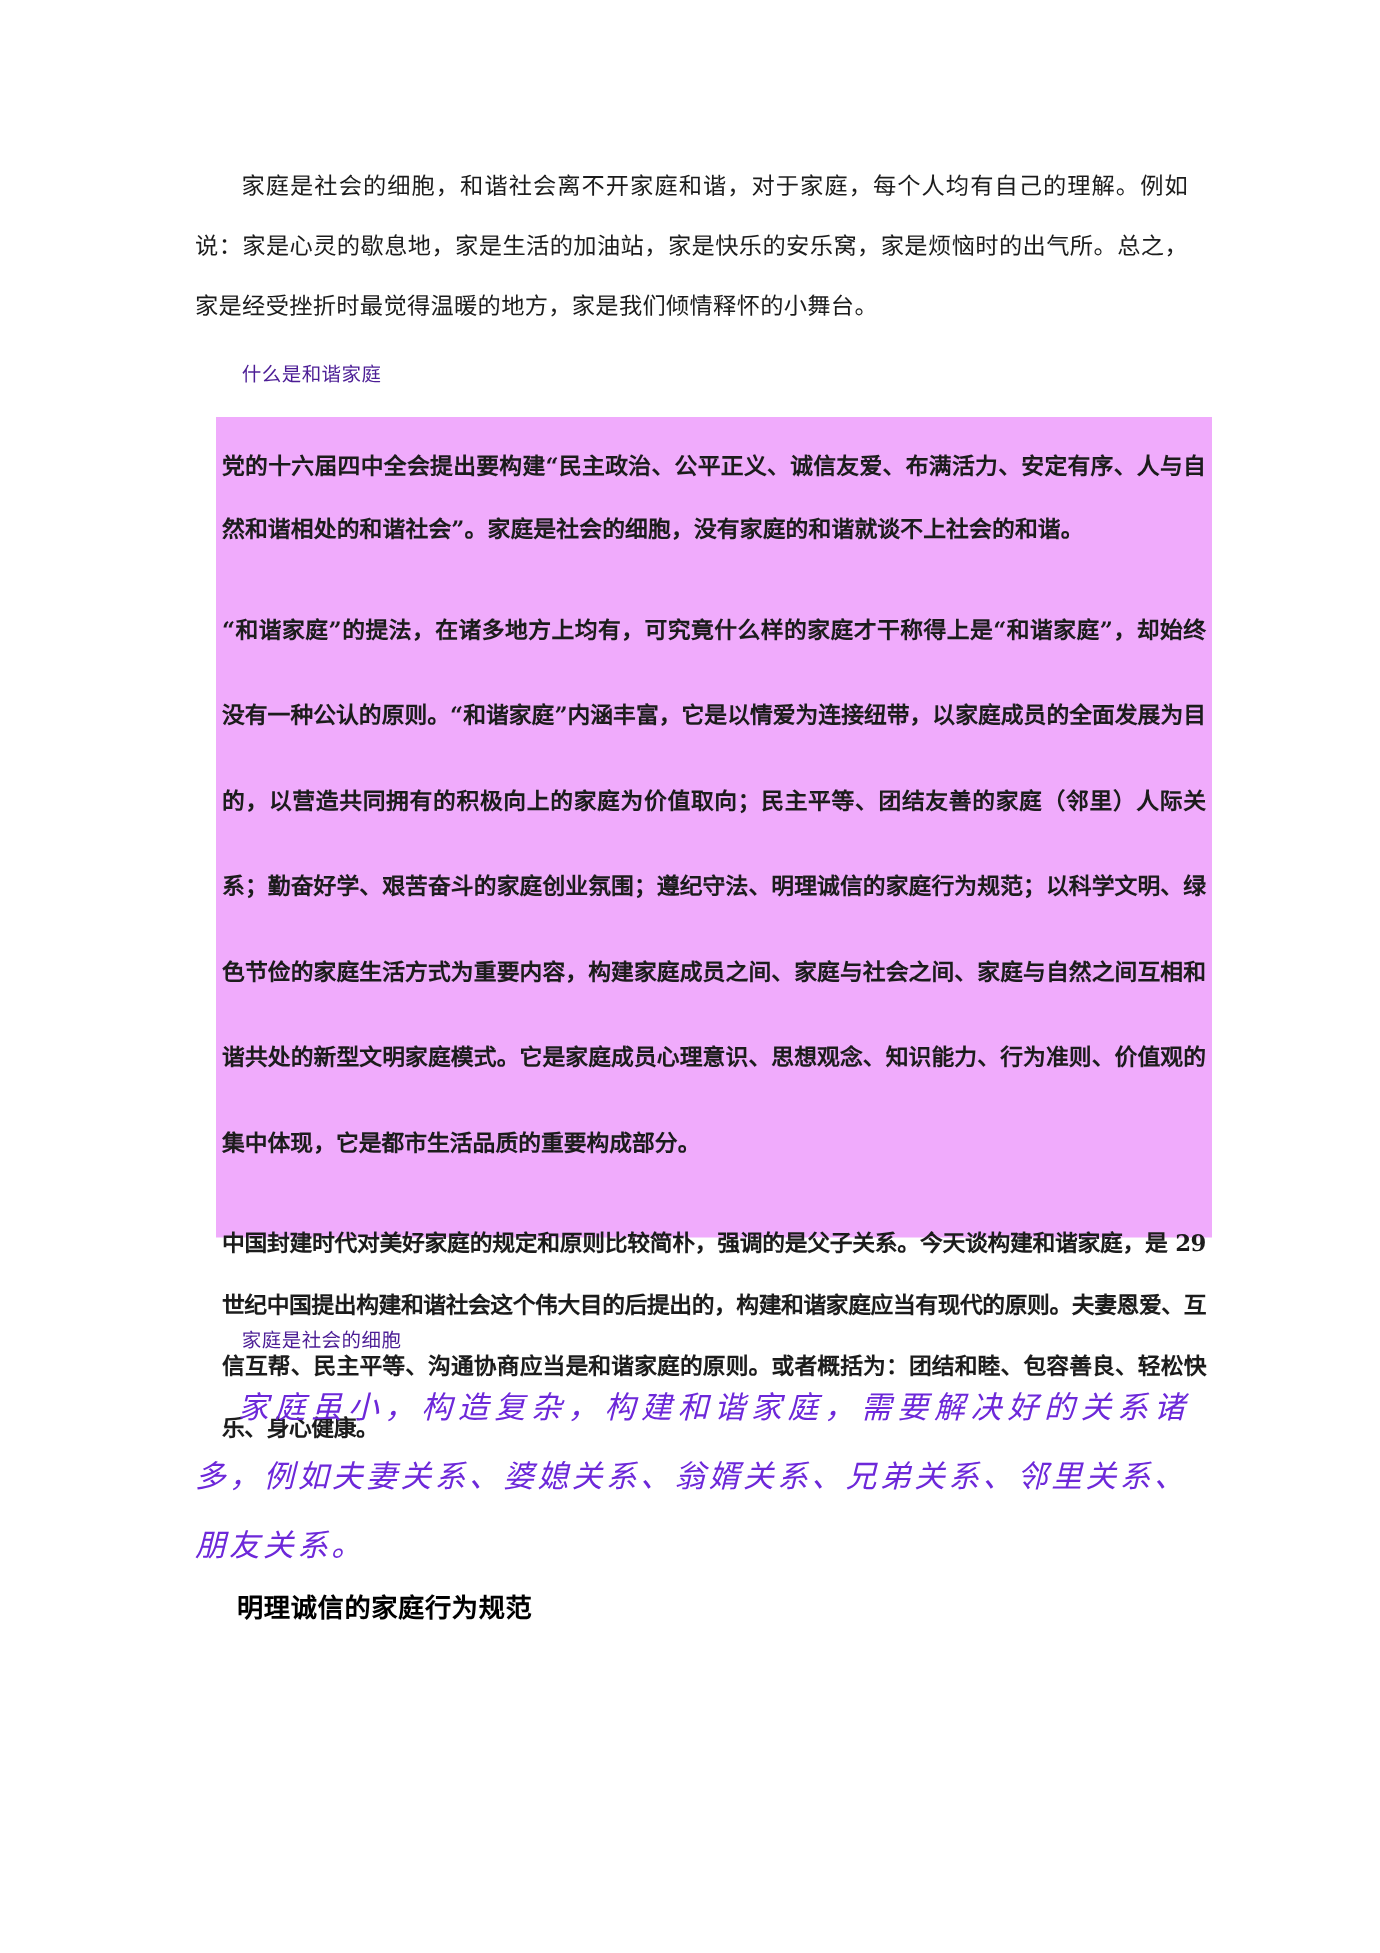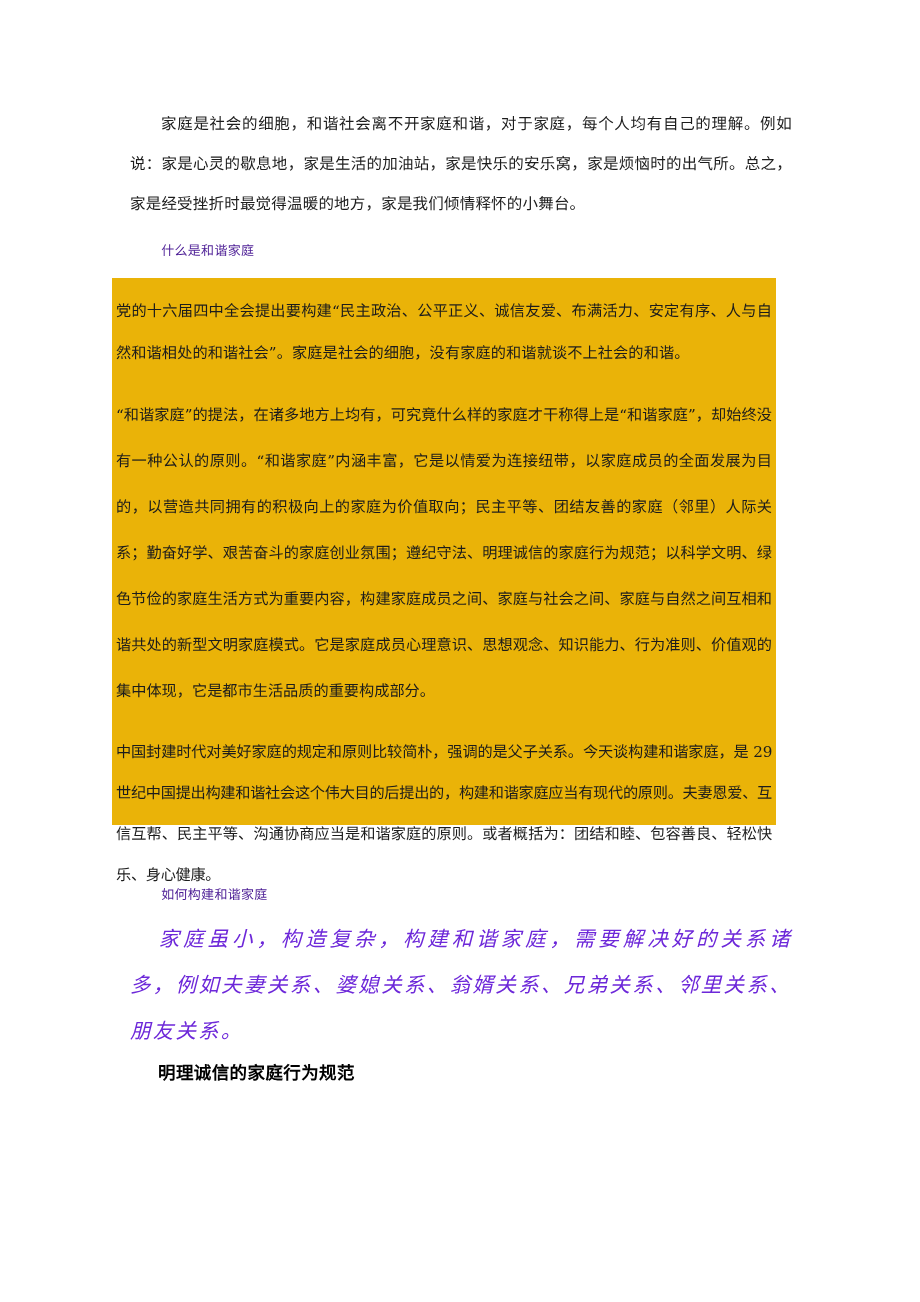--- a/index.html
+++ b/index.html
@@ -59,45 +59,46 @@
     text-indent: 2.4em;
     letter-spacing: 0.3px;
   }
 
   .mini-what  { top: 240px; }
   .mini-how   { top: 884px; }
 
   
   .highlight-block {
     position: absolute;
-    left: 112px;
+    left: 144px;
     top: 278px;
     width: 664px;
     height: 547px;
-    background: #eab308;
+    background: #f0abfc;
     box-sizing: border-box;
     padding: 12px 4px 10px 4px;
+    font-weight: bold;
   }
 
   .hl-para {
     font-family: "DejaVu Serif", "Liberation Serif", serif;
     color: #1c1c1c;
     text-align: justify;
     text-justify: inter-ideograph;
     margin: 0;
     font-size: 15.2px;
   }
 
   .hl-p1 {
     line-height: 42px;
     letter-spacing: 0.1px;
   }
 
   .hl-p2 {
-    line-height: 46px;
+    line-height: 57px;
     letter-spacing: 0px;
     margin-top: 18px;
   }
 
   .hl-p3 {
     line-height: 41px;
     letter-spacing: -0.3px;
     margin-top: 18px;
   }
 
@@ -155,20 +156,20 @@
   </div>
 
   <div class="mini-line mini-what">什么是和谐家庭</div>
 
   <div class="highlight-block">
     <p class="hl-para hl-p1">党的十六届四中全会提出要构建“民主政治、公平正义、诚信友爱、布满活力、安定有序、人与自然和谐相处的和谐社会”。家庭是社会的细胞，没有家庭的和谐就谈不上社会的和谐。</p>
     <p class="hl-para hl-p2">“和谐家庭”的提法，在诸多地方上均有，可究竟什么样的家庭才干称得上是“和谐家庭”，却始终没有一种公认的原则。“和谐家庭”内涵丰富，它是以情爱为连接纽带，以家庭成员的全面发展为目的，以营造共同拥有的积极向上的家庭为价值取向；民主平等、团结友善的家庭（邻里）人际关系；勤奋好学、艰苦奋斗的家庭创业氛围；遵纪守法、明理诚信的家庭行为规范；以科学文明、绿色节俭的家庭生活方式为重要内容，构建家庭成员之间、家庭与社会之间、家庭与自然之间互相和谐共处的新型文明家庭模式。它是家庭成员心理意识、思想观念、知识能力、行为准则、价值观的集中体现，它是都市生活品质的重要构成部分。</p>
     <p class="hl-para hl-p3">中国封建时代对美好家庭的规定和原则比较简朴，强调的是父子关系。今天谈构建和谐家庭，是 29 世纪中国提出构建和谐社会这个伟大目的后提出的，构建和谐家庭应当有现代的原则。夫妻恩爱、互信互帮、民主平等、沟通协商应当是和谐家庭的原则。或者概括为：团结和睦、包容善良、轻松快乐、身心健康。</p>
   </div>
 
-  <div class="mini-line mini-how">如何构建和谐家庭</div>
+  <div class="mini-line mini-how">家庭是社会的细胞</div>
 
   <p class="kai-para">家庭虽小，构造复杂，构建和谐家庭，需要解决好的关系诸多，例如夫妻关系、婆媳关系、翁婿关系、兄弟关系、邻里关系、朋友关系。</p>
 
   <h3 class="heading heading-sub">明理诚信的家庭行为规范</h3>
 
 
 </div>
 
 </body></html>

